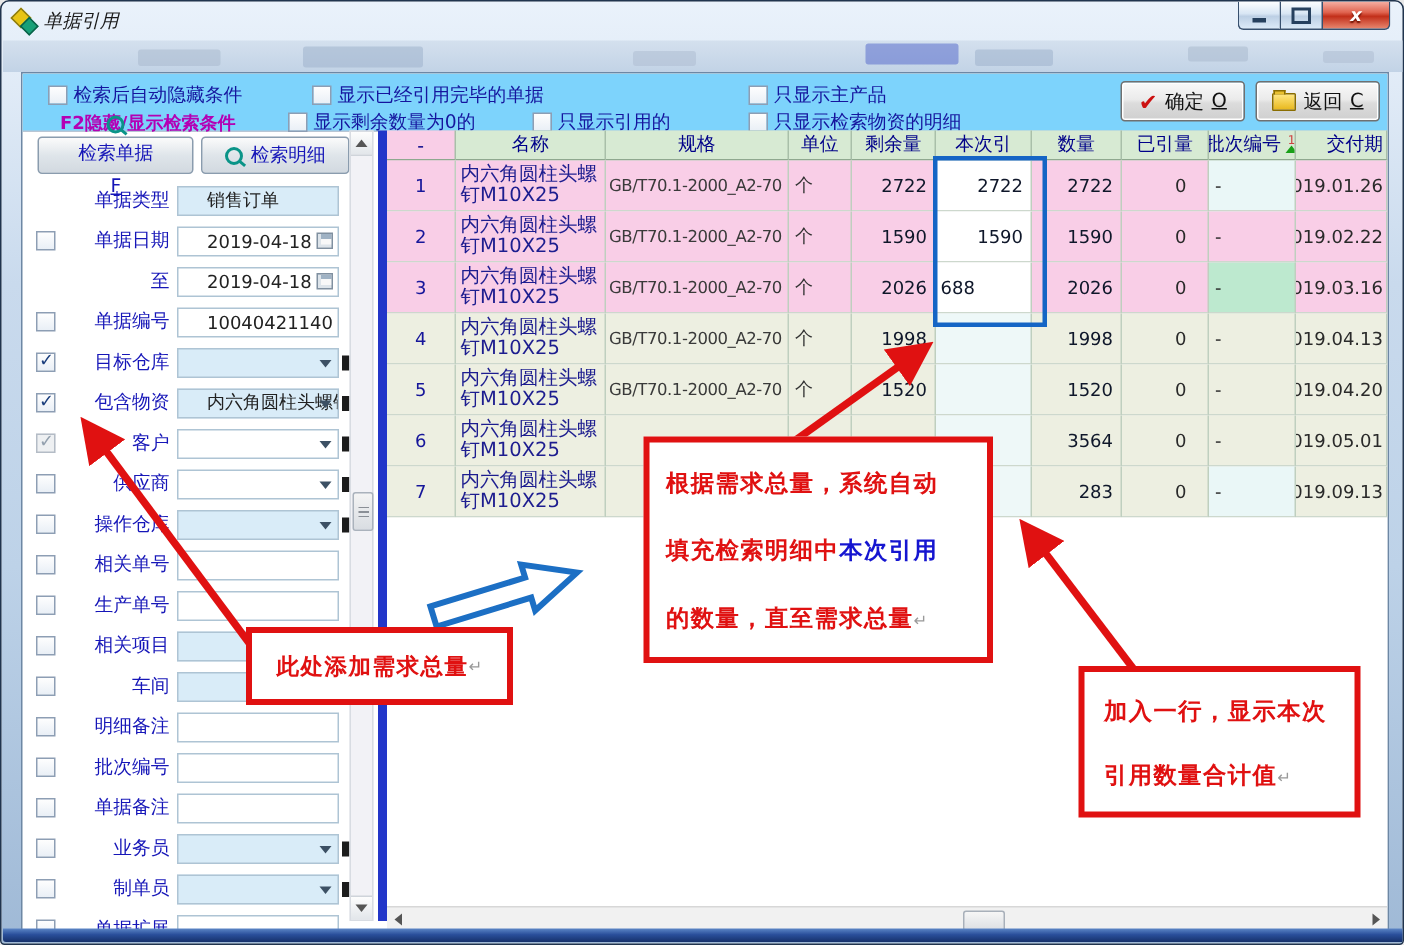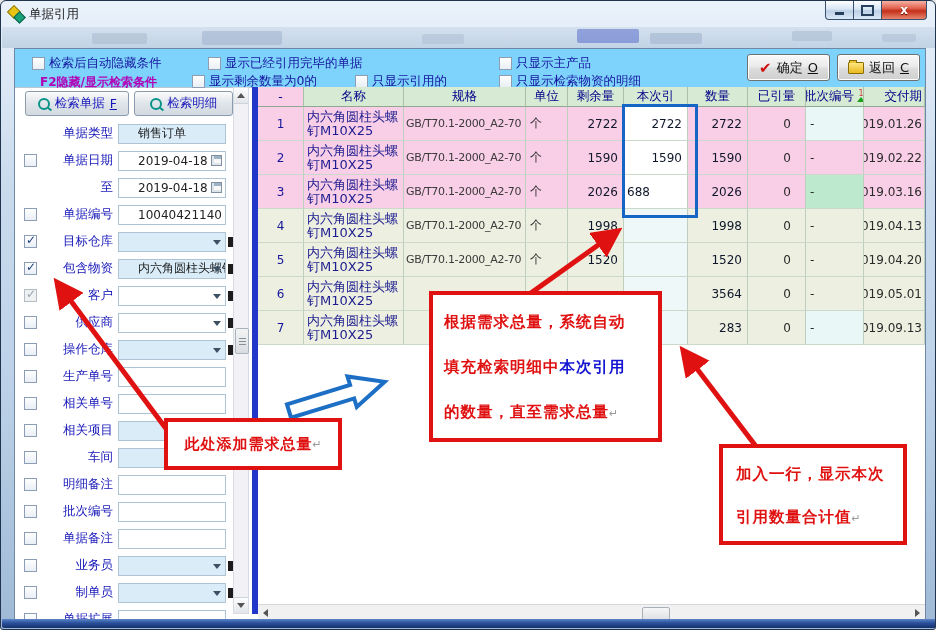--- a/index.html
+++ b/index.html
@@ -1,20 +1,20 @@
 <!DOCTYPE html>
 <html><head>
 <meta charset="utf-8">
 <style>
   html,body{margin:0;padding:0;background:#e8e8e8;font-family:"DejaVu Sans","Liberation Sans",sans-serif;}
   .win{position:relative;width:936px;height:630px;overflow:hidden;
        background:linear-gradient(180deg,#eaf2fb 0%,#c9daed 30%,#bdd2e8 60%,#9fb9d6 100%);
        border:1px solid #20344e;border-radius:6px 6px 3px 3px;box-sizing:border-box;}
   
-  .titlebar{position:absolute;left:0;top:0;width:100%;height:42px;}
+  .titlebar{position:absolute;left:0;top:0;width:100%;height:42px;font-style:italic;}
   .title-ico{position:absolute;left:7px;top:5px;width:18px;height:16px;}
   .title-ico .d1{position:absolute;left:1px;top:1px;width:8px;height:8px;background:#e8c414;transform:rotate(45deg);border:1px solid #8a7a10;}
   .title-ico .d2{position:absolute;left:7px;top:7px;width:7px;height:7px;background:#18a078;transform:rotate(45deg);border:1px solid #0c6048;}
   .title-text{position:absolute;left:28px;top:5px;font-size:12.5px;color:#1a1a1a;}
   .wbtns{position:absolute;right:8px;top:0;display:flex;}
   .wbtn{height:19px;border:1px solid #38506e;border-top:none;box-sizing:border-box;
         display:flex;align-items:center;justify-content:center;
         background:linear-gradient(180deg,#fdfeff 0%,#d8e6f4 45%,#bccfe4 55%,#dceaf8 100%);}
   .wbtn.min{width:29px;border-radius:0 0 0 4px;}
   .wbtn.max{width:28px;border-left:none;}
@@ -44,21 +44,21 @@
           display:flex;align-items:center;justify-content:center;gap:5px;font-size:13px;color:#111;box-shadow:inset 0 0 0 1px #fff;}
   .cmdbtn .hot{text-decoration:underline;}
   .ico-check{color:#cc1111;font-size:15px;font-weight:bold;line-height:10px;}
   .ico-folder{width:14px;height:10px;background:linear-gradient(180deg,#ffe680,#e8b81e);border:1px solid #8a6d00;border-radius:1px;position:relative;}
   .ico-folder::before{content:"";position:absolute;left:0;top:-3px;width:6px;height:2px;background:#e8c030;border:1px solid #8a6d00;border-bottom:none;}
   
   .leftpanel{position:absolute;left:2px;top:38px;width:216px;}
   .lp-buttons{display:flex;gap:5px;margin:4px 0 4px 8px;}
   .srchbtn{height:23px;border:1px solid #8a9cae;border-radius:3px;background:linear-gradient(180deg,#fbfbfb,#dfe5ea 50%,#d2d9e0);
            display:flex;align-items:center;justify-content:center;gap:5px;font-size:12.5px;color:#1616b8;}
-  .srchbtn.b1{width:104px;} .srchbtn.b2{width:98px;}
+  .srchbtn.b1{width:104px;flex-direction:column;} .srchbtn.b2{width:98px;}
   .srchbtn .hot{text-decoration:underline;}
   .mag{width:8px;height:8px;border:2px solid #0a9488;border-radius:50%;position:relative;flex:0 0 auto;}
   .mag::after{content:"";position:absolute;width:5px;height:2px;background:#0a9488;right:-4px;bottom:-2px;transform:rotate(40deg);}
   .lrow{display:flex;align-items:center;height:27px;padding-left:7px;}
   .llabel{width:74px;text-align:right;margin:0 5px 0 2px;font-size:12.5px;color:#1616b8;white-space:nowrap;overflow:hidden;flex:0 0 auto;}
   .lfield{flex:1 1 auto;height:20px;box-sizing:border-box;border:1px solid #aec4d4;position:relative;
           font-size:12px;color:#222;display:flex;align-items:center;padding:0 19px;white-space:nowrap;overflow:hidden;}
   .t-blue{background:#d9ecf8;} .t-white{background:#ffffff;}
   .f-combo::after{content:"";position:absolute;right:4px;top:7px;border-left:4px solid transparent;border-right:4px solid transparent;border-top:5px solid #3c5064;}
   .f-date::after{content:"";position:absolute;right:3px;top:3px;width:11px;height:11px;box-sizing:border-box;border:1px solid #8090a0;
@@ -291,30 +291,30 @@
             <span class="chk off"></span>
             <span class="llabel">操作仓库</span>
             <div class="lfield f-combo t-blue">
               <span></span>
             </div>
             <span class="dmark"></span>
           </div>
 
           <div class="lrow">
             <span class="chk off"></span>
+            <span class="llabel">相关单号</span>
+            <div class="lfield f-text t-white">
+              <span></span>
+            </div>
+            <span class="dmark hiddenm"></span>
+          </div>
+
+          <div class="lrow">
+            <span class="chk off"></span>
             <span class="llabel">生产单号</span>
-            <div class="lfield f-text t-white">
-              <span></span>
-            </div>
-            <span class="dmark hiddenm"></span>
-          </div>
-
-          <div class="lrow">
-            <span class="chk off"></span>
-            <span class="llabel">相关单号</span>
             <div class="lfield f-text t-white">
               <span></span>
             </div>
             <span class="dmark hiddenm"></span>
           </div>
 
           <div class="lrow">
             <span class="chk off"></span>
             <span class="llabel">相关项目</span>
             <div class="lfield f-text t-blue">

